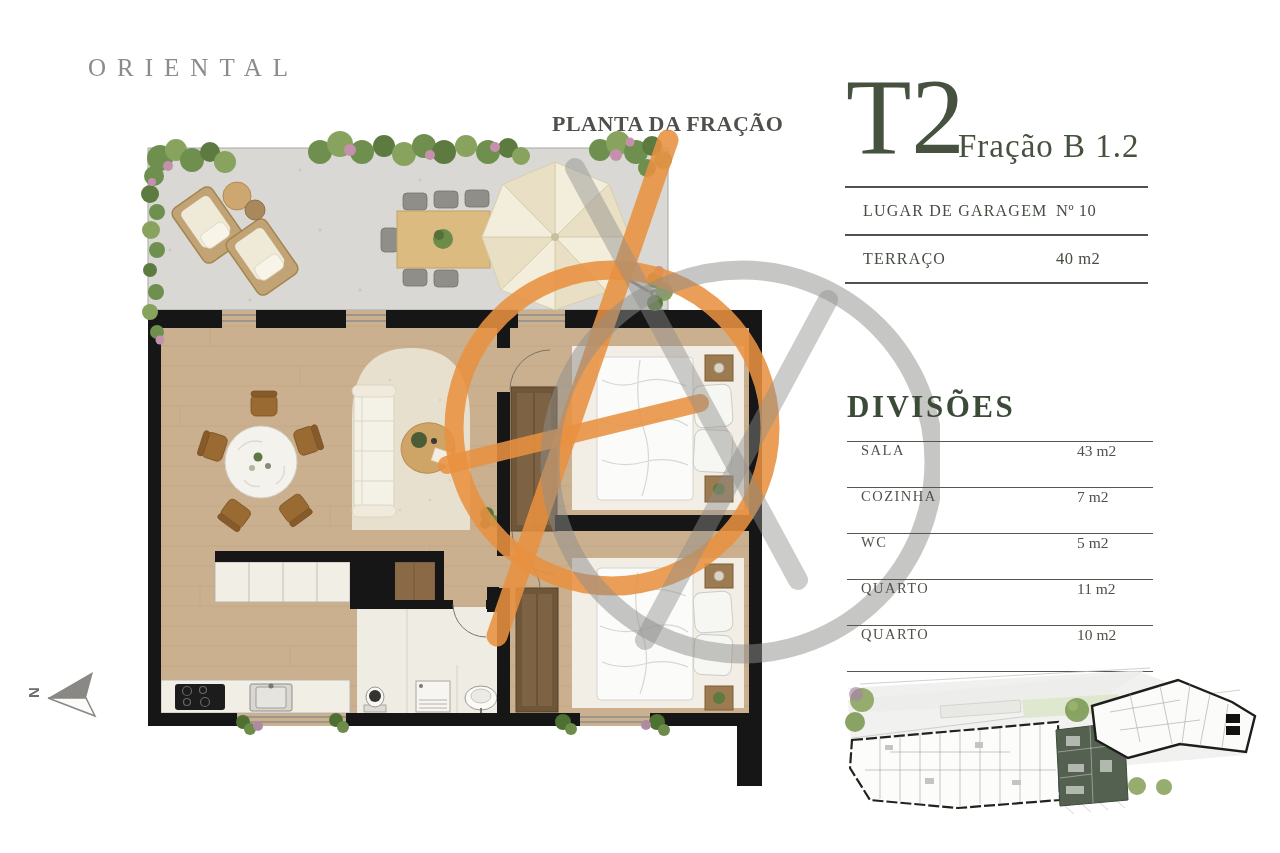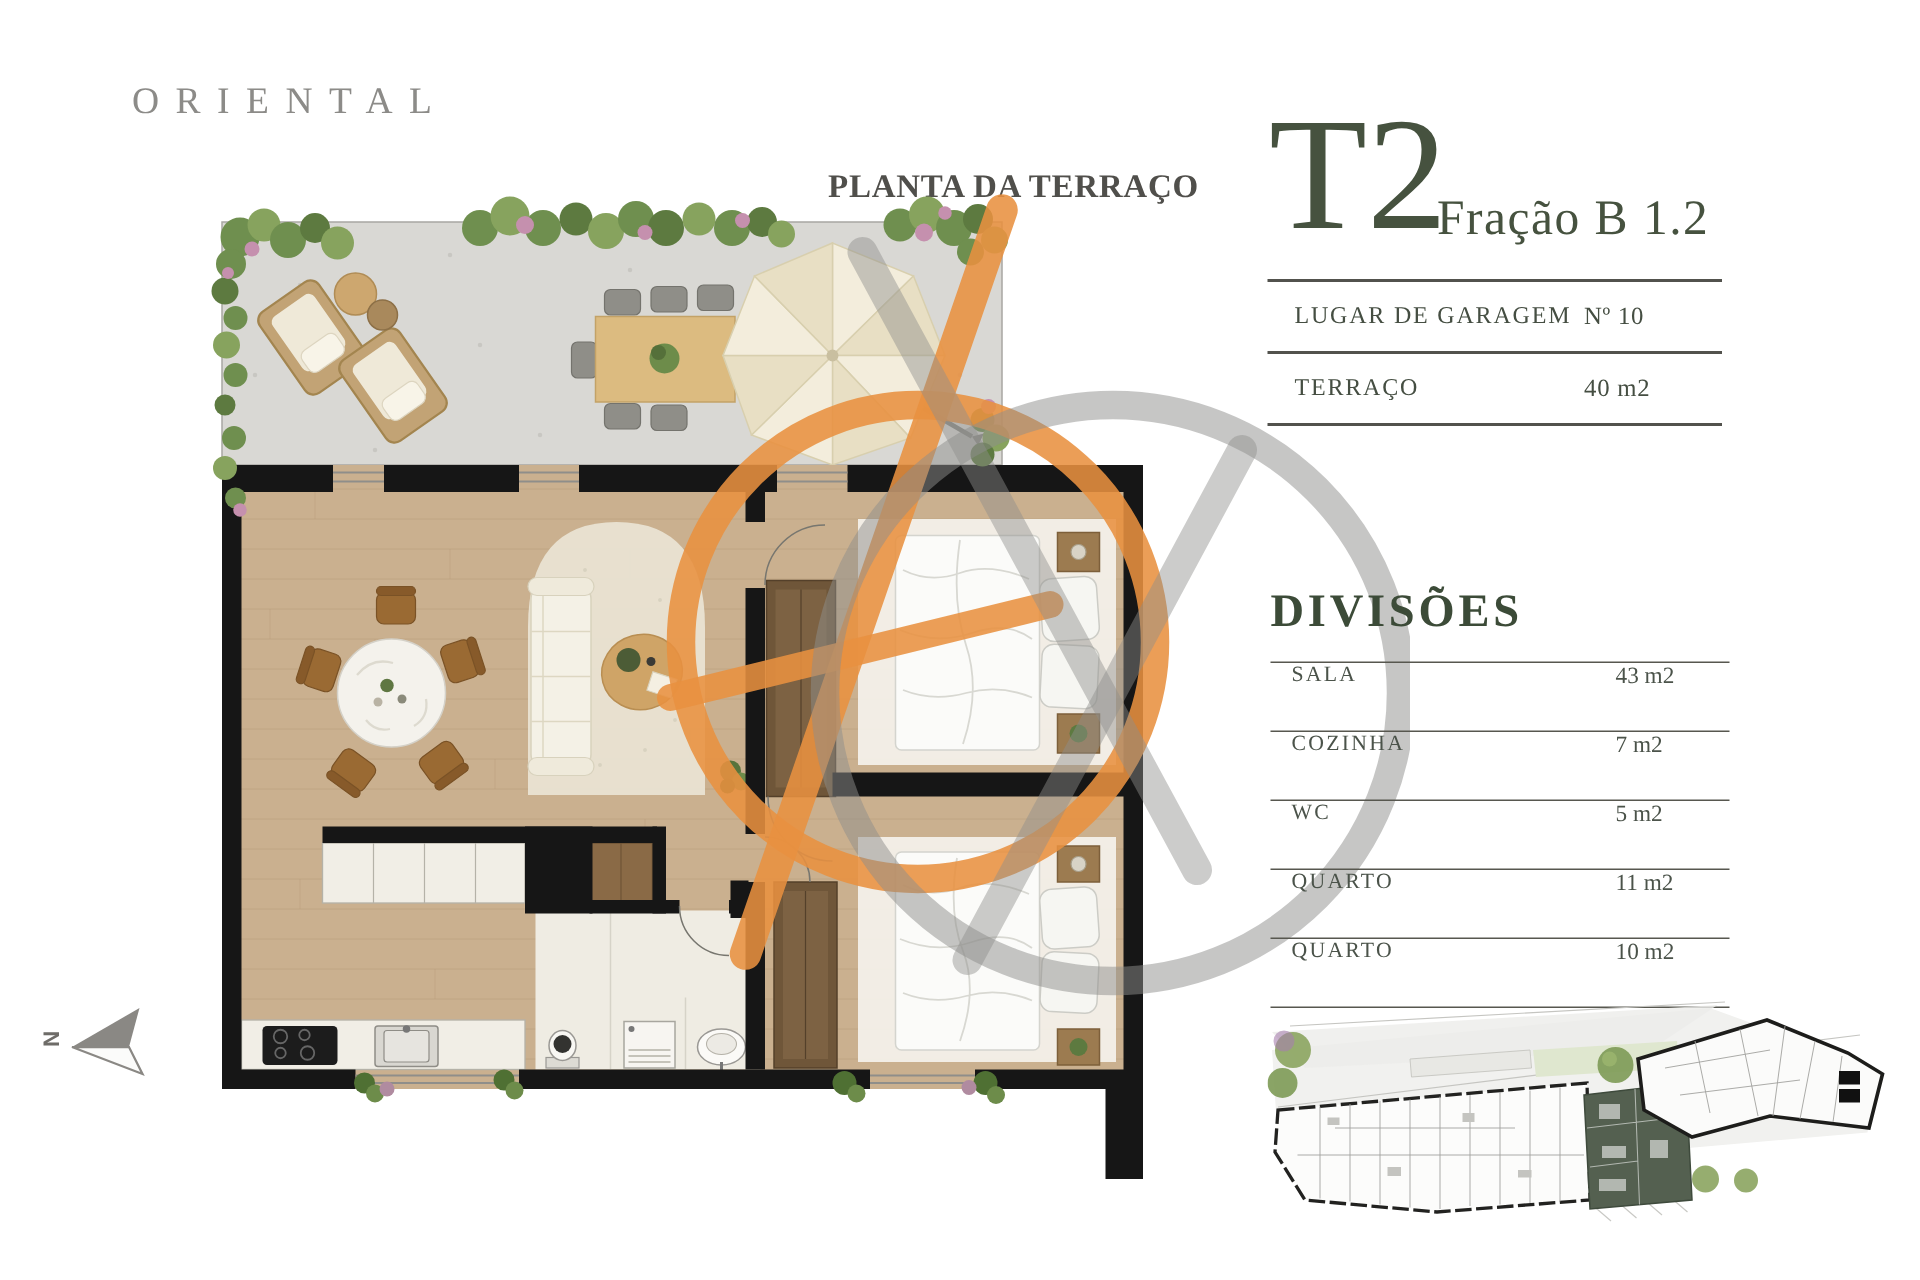--- a/index.html
+++ b/index.html
@@ -36,21 +36,21 @@
 </style>
 </head>
 <body>
 
 <div class="page">
 
   <div class="abs brand">
     <div class="l1">ORIENTAL</div>
   </div>
 
-  <div class="abs plan-title">PLANTA DA TERRAÇO</div>
+  <div class="abs plan-title">PLANTA DA FRAÇÃO</div>
 
   <svg class="abs" style="left:0;top:0" width="940" height="820" viewBox="0 0 940 820">
 
     <g>
       <rect x="148" y="148" width="520" height="162" fill="#d9d8d4" stroke="#a8a7a3" stroke-width="1"></rect>
       <g fill="#c8c7c2">
         <circle cx="200" cy="190" r="1.5"></circle>
           <circle cx="320" cy="230" r="1.5"></circle>
           <circle cx="420" cy="180" r="1.5"></circle>
         <circle cx="500" cy="260" r="1.5"></circle>

